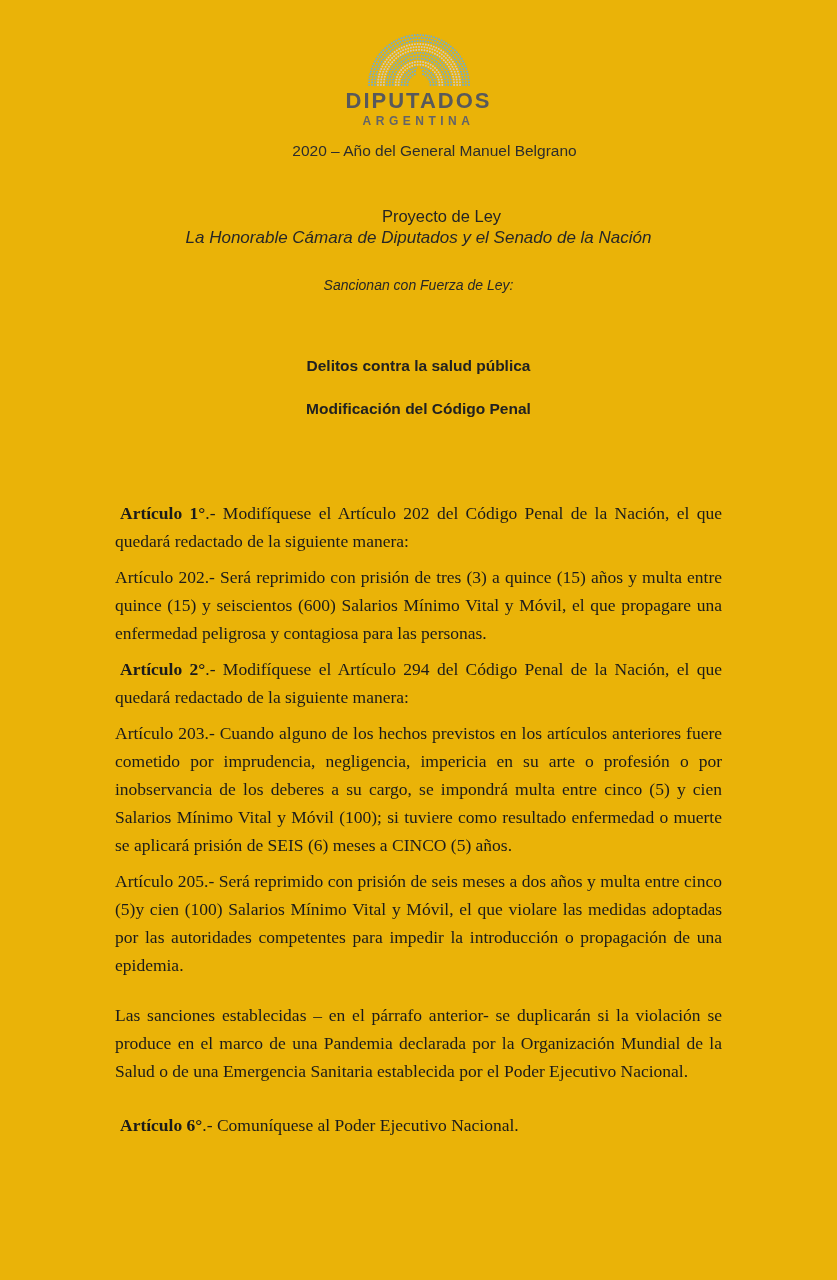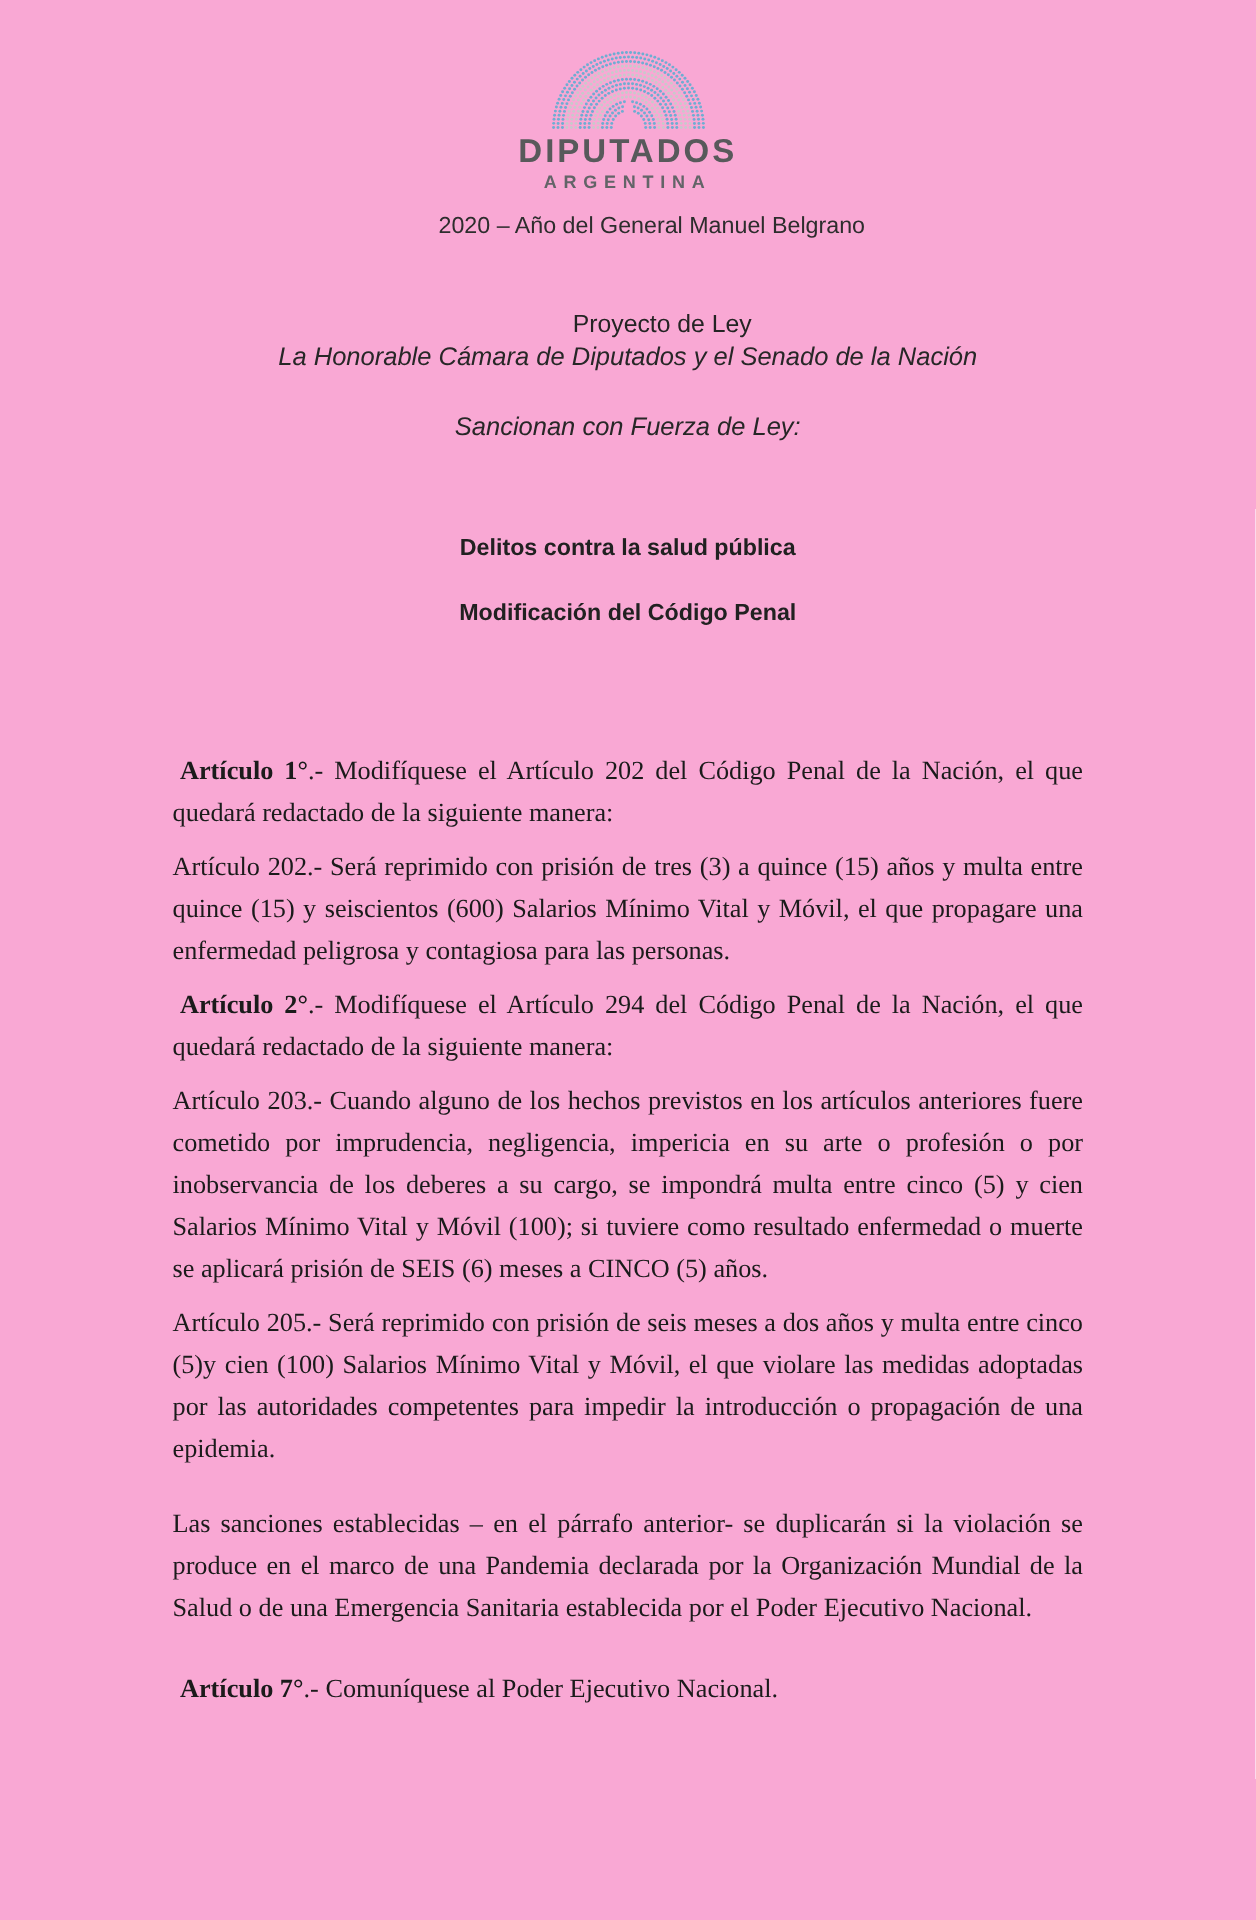--- a/index.html
+++ b/index.html
@@ -6,21 +6,21 @@
   html, body {
     margin: 0;
     padding: 0;
     background: #ffffff;
   }
   .page {
     position: relative;
     width: 837px;
     min-height: 1280px;
     margin: 0 auto;
-    background: #f9a8d4;
+    background: #eab308;
     overflow: hidden;
   }
   
   .header {
     padding-top: 30px;
     text-align: center;
   }
   .hemicycle {
     display: block;
     margin: 0 auto;
@@ -70,21 +70,21 @@
     font-style: italic;
     font-size: 17px;
     color: #272727;
     line-height: 22px;
   }
   .preamble-2 {
     margin-top: 25px;
     text-align: center;
     font-family: "Liberation Sans", sans-serif;
     font-style: italic;
-    font-size: 17px;
+    font-size: 14px;
     color: #272727;
     line-height: 22px;
   }
   .subject-1 {
     margin-top: 60px;
     text-align: center;
     font-family: "Liberation Sans", sans-serif;
     font-weight: 700;
     font-size: 15.5px;
     color: #212121;
@@ -657,16 +657,16 @@
 
     <p class="has-lead"><span class="lead">Artículo 2°</span><span>.- Modifíquese el Artículo 294 del Código Penal de la Nación, el que quedará redactado de la siguiente manera:</span></p>
 
     <p><span class="lead"></span><span>Artículo 203.- Cuando alguno de los hechos previstos en los artículos anteriores fuere cometido por imprudencia, negligencia, impericia en su arte o profesión o por inobservancia de los deberes a su cargo, se impondrá multa entre cinco (5) y cien Salarios Mínimo Vital y Móvil (100); si tuviere como resultado enfermedad o muerte se aplicará prisión de SEIS (6) meses a CINCO (5) años.</span></p>
 
 
     <p><span class="lead"></span><span>Artículo 205.- Será reprimido con prisión de seis meses a dos años y multa entre cinco (5)y cien (100) Salarios Mínimo Vital y Móvil, el que violare las medidas adoptadas por las autoridades competentes para impedir la introducción o propagación de una epidemia.</span></p>
 
     <p class="para-sanciones"><span class="lead"></span><span>Las sanciones establecidas – en el párrafo anterior- se duplicarán si la violación se produce en el marco de una Pandemia declarada por la Organización Mundial de la Salud o de una Emergencia Sanitaria establecida por el Poder Ejecutivo Nacional.</span></p>
 
-    <p class="para-final has-lead"><span class="lead">Artículo 7°</span><span>.- Comuníquese al Poder Ejecutivo Nacional.</span></p>
+    <p class="para-final has-lead"><span class="lead">Artículo 6°</span><span>.- Comuníquese al Poder Ejecutivo Nacional.</span></p>
 
   </div>
 </div>
 
 </body></html>

